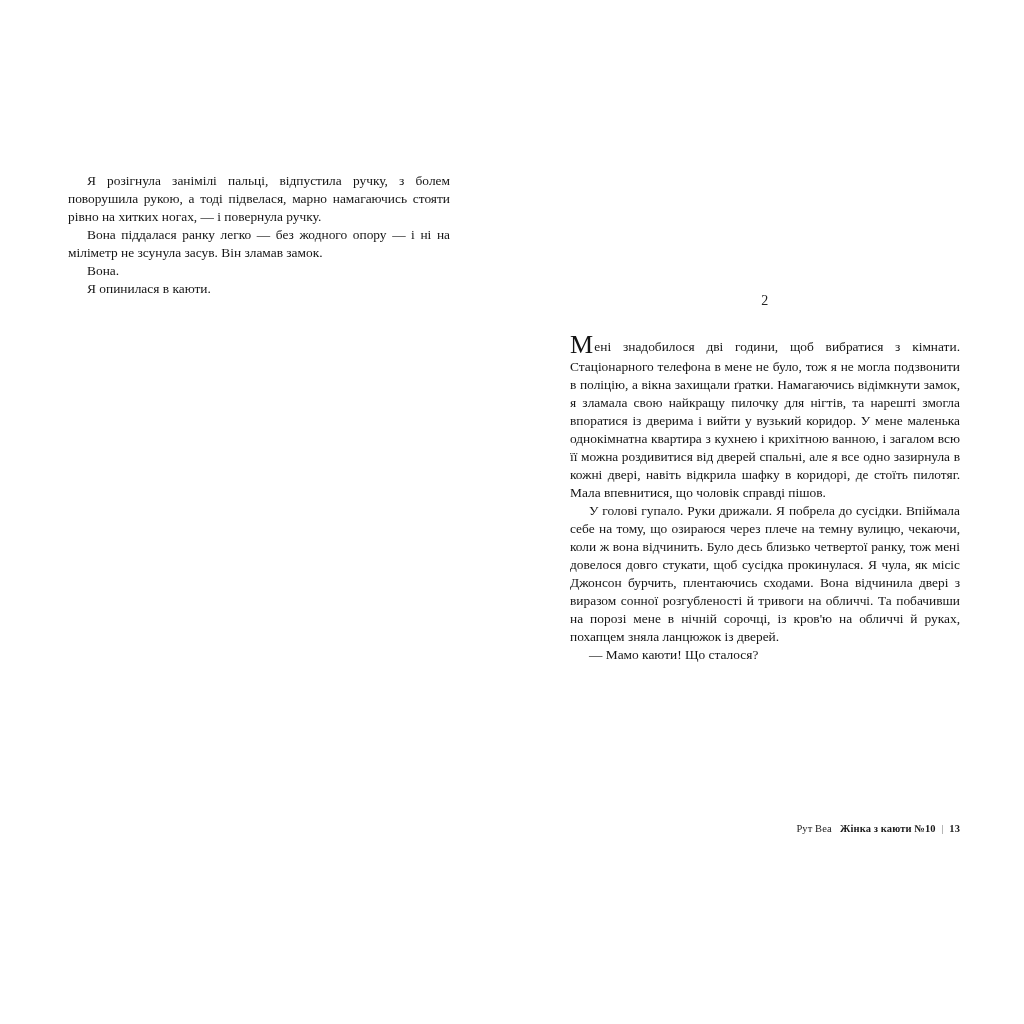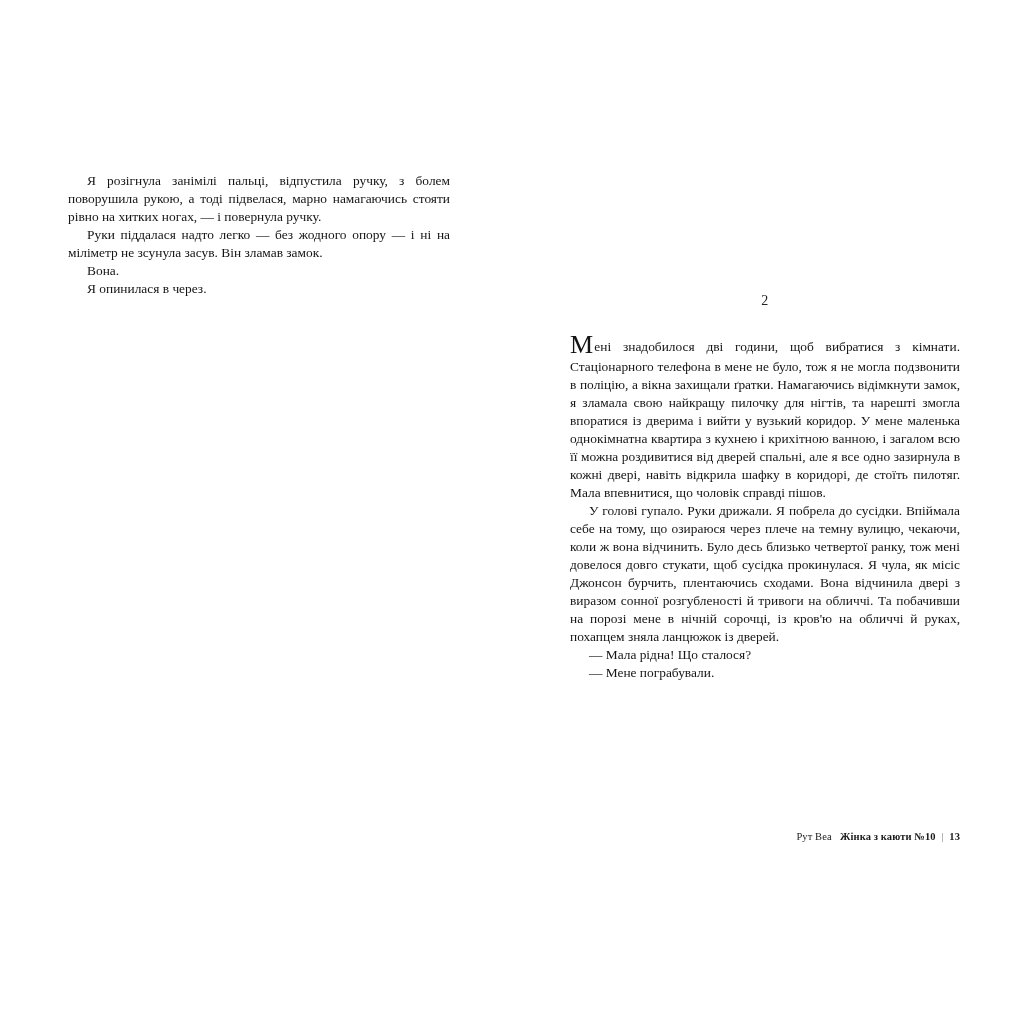--- a/index.html
+++ b/index.html
@@ -58,21 +58,21 @@
     vertical-align: -2px;
     padding-right: 1px;
     letter-spacing: 0.2px;
   }
   .dialogue {
     text-indent: 19px;
   }
   .footer {
     position: absolute;
     right: 64px;
-    bottom: 164px;
+    bottom: 172px;
     font-size: 10.5px;
     color: #1a1a1a;
     letter-spacing: 0.1px;
     white-space: nowrap;
   }
   .footer .author {
     font-weight: normal;
   }
   .footer .title {
     font-weight: bold;
@@ -95,31 +95,30 @@
 </style>
 </head>
 <body>
 
 <div class="page-spread">
 
   <div class="gutter-shadow"></div>
 
   <div class="page-column left-column">
     <p class="para">Я розігнула занімілі пальці, відпустила ручку, з болем поворушила рукою, а тоді підвелася, марно намагаючись стояти рівно на хитких ногах, — і повернула ручку.</p>
-    <p class="para">Руки піддалася надто легко — без жодного опору — і ні на міліметр не зсунула засув. Він зламав замок.</p>
+    <p class="para">Вона піддалася ранку легко — без жодного опору — і ні на міліметр не зсунула засув. Він зламав замок.</p>
     <p class="para">Вона.</p>
-    <p class="para">Я опинилася в через.</p>
+    <p class="para">Я опинилася в каюти.</p>
   </div>
 
   <div class="page-column right-column">
     <div class="chapter-number">2</div>
     <p class="para chapter-opening"><span class="dropcap">М</span><span>ені знадобилося дві години, щоб вибратися з кімнати. Стаціонарного телефона в мене не було, тож я не могла подзвонити в поліцію, а вікна захищали ґратки. Намагаючись відімкнути замок, я зламала свою найкращу пилочку для нігтів, та нарешті змогла впоратися із дверима і вийти у вузький коридор. У мене маленька однокімнатна квартира з кухнею і крихітною ванною, і загалом всю її можна роздивитися від дверей спальні, але я все одно зазирнула в кожні двері, навіть відкрила шафку в коридорі, де стоїть пилотяг. Мала впевнитися, що чоловік справді пішов.</span></p>
     <p class="para">У голові гупало. Руки дрижали. Я побрела до сусідки. Впіймала себе на тому, що озираюся через плече на темну вулицю, чекаючи, коли ж вона відчинить. Було десь близько четвертої ранку, тож мені довелося довго стукати, щоб сусідка прокинулася. Я чула, як місіс Джонсон бурчить, плентаючись сходами. Вона відчинила двері з виразом сонної розгубленості й тривоги на обличчі. Та побачивши на порозі мене в нічній сорочці, із кров'ю на обличчі й руках, похапцем зняла ланцюжок із дверей.</p>
-    <p class="para dialogue">— Мала рідна! Що сталося?</p>
-    <p class="para dialogue">— Мене пограбували.</p>
+    <p class="para dialogue">— Мамо каюти! Що сталося?</p>
   </div>
 
   <div class="footer">
     <span class="author">Рут Веа</span>
     <span>&nbsp;</span>
     <span class="title">Жінка з каюти №10</span>
     <span class="sep">|</span>
     <span class="pageno">13</span>
   </div>
 

